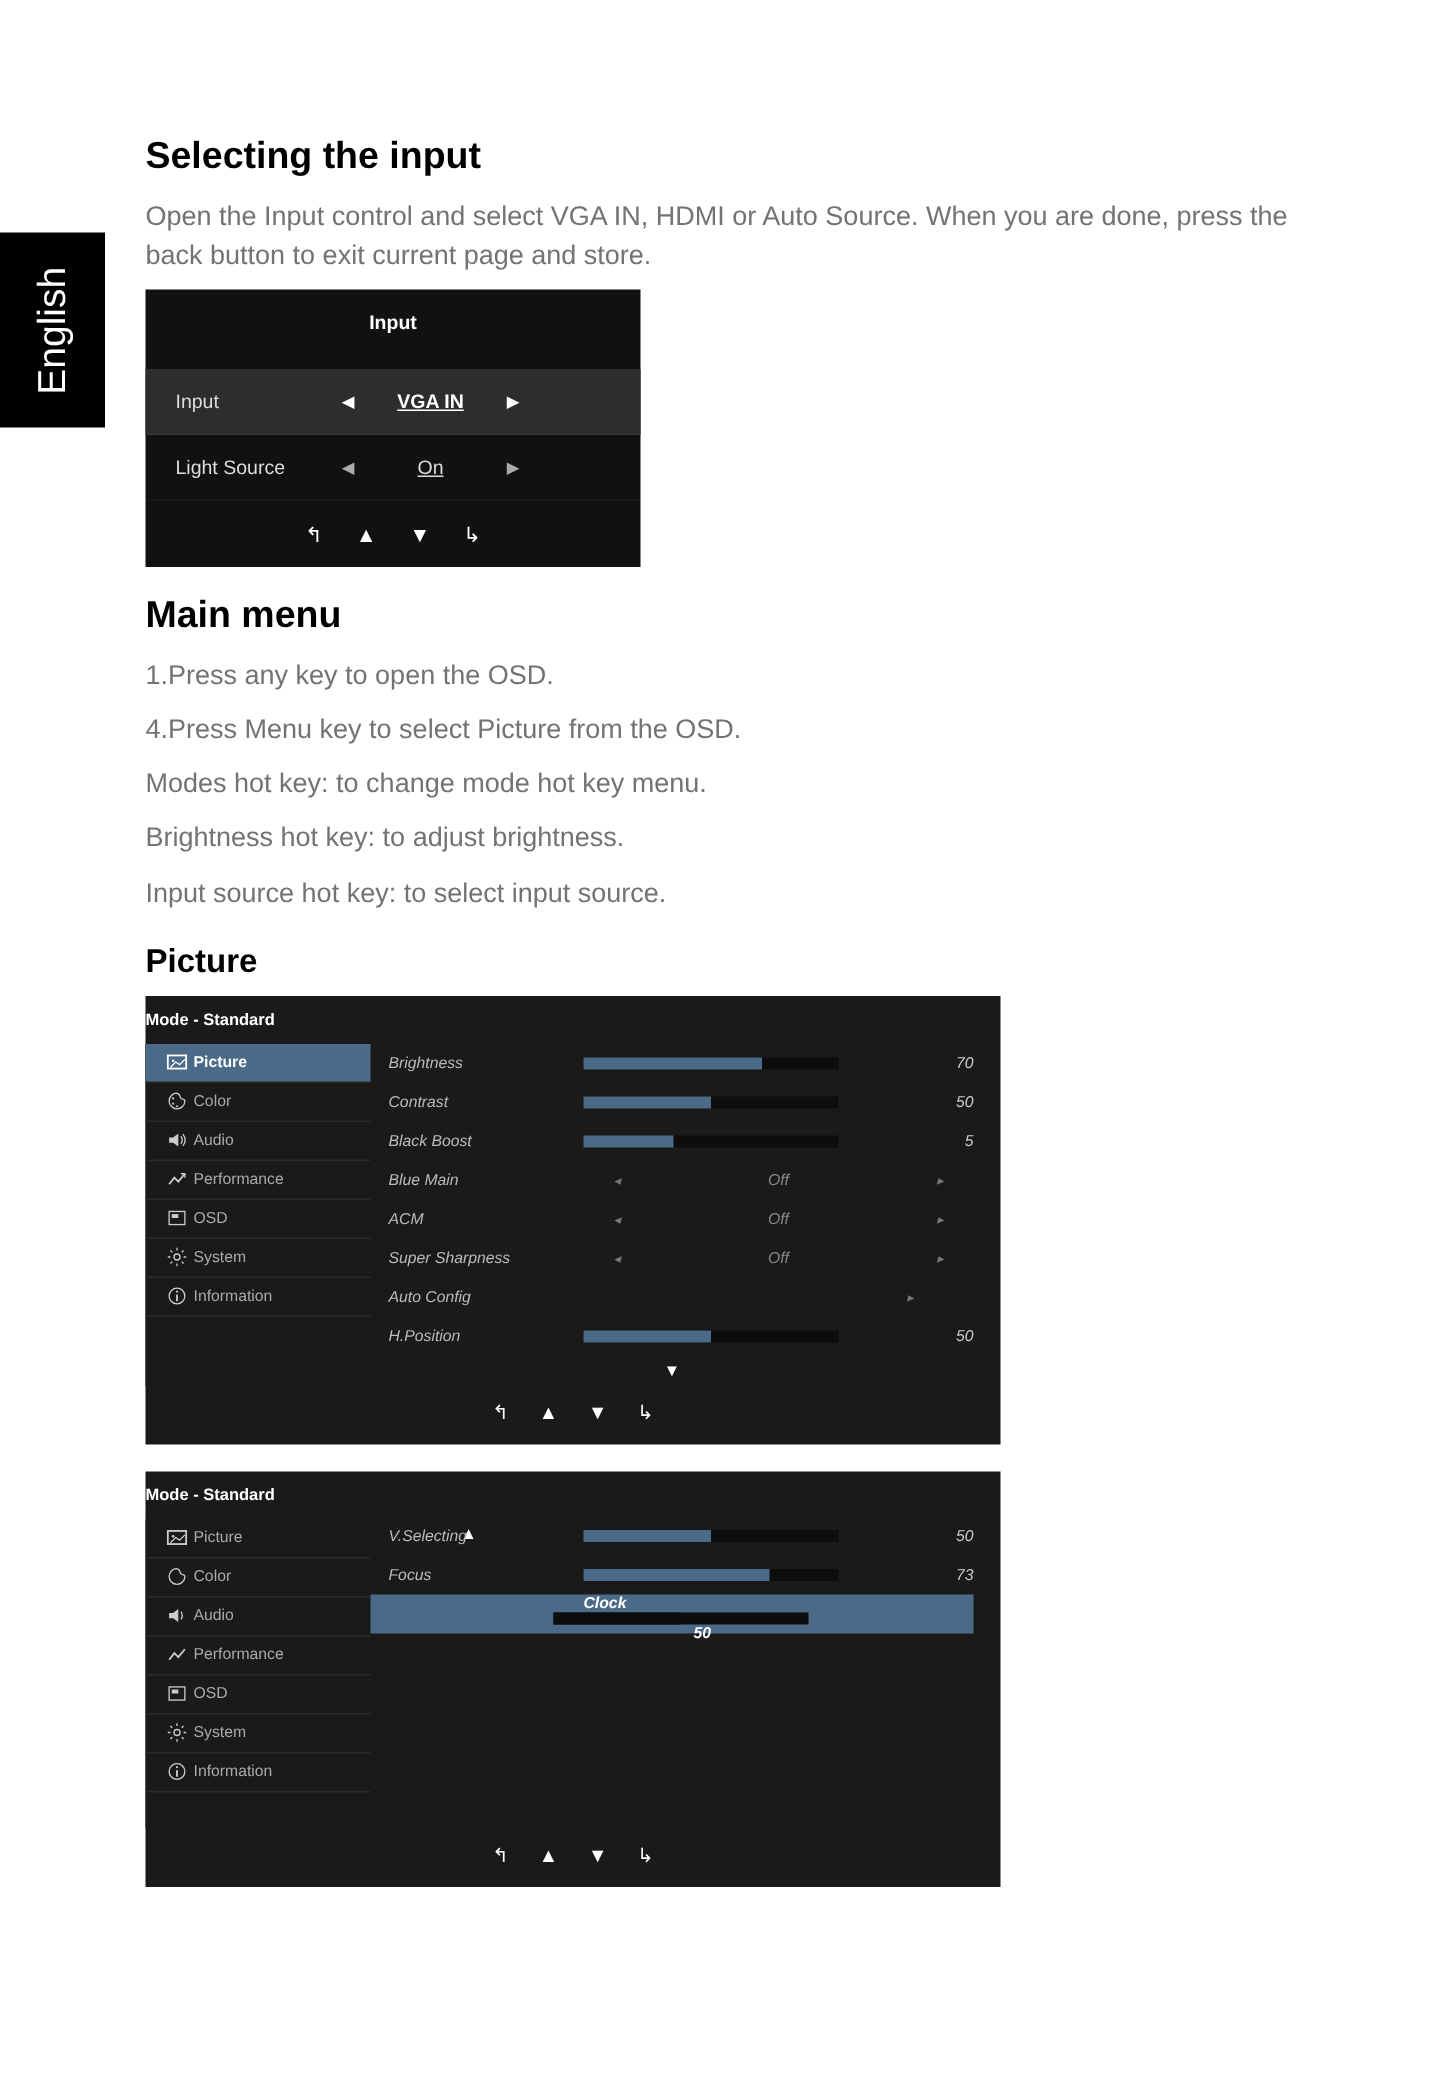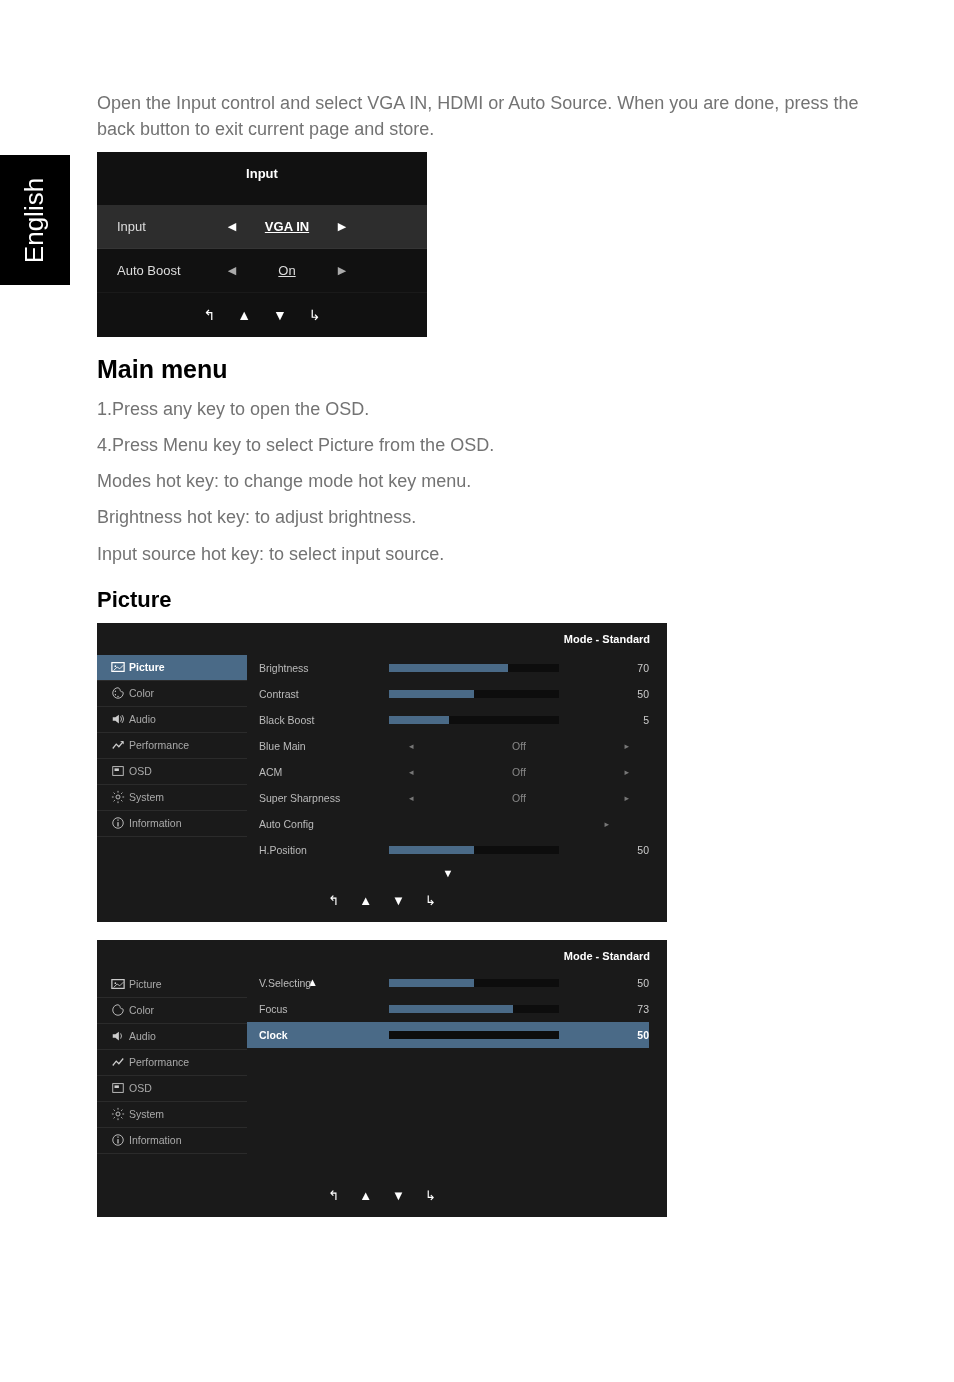--- a/index.html
+++ b/index.html
@@ -99,24 +99,24 @@
 
   
   .osd-panel {
     width: 570px;
     background: #1a1a1a;
     color: #b5b5b5;
     font-size: 11px;
     margin: 8px 0 18px 0;
   }
   .osd-panel .mode-title {
-    text-align: right;
+    text-align: left;
     font-weight: bold;
     color: #fff;
-    padding: 10px 17px;
+    padding: 10px 0;
     font-size: 11px;
   }
   .osd-body {
     display: flex;
   }
   .osd-side {
     width: 150px;
     background: #1a1a1a;
   }
   .osd-side .item {
@@ -145,25 +145,27 @@
     flex: 1;
     padding-right: 18px;
   }
   .osd-row {
     display: flex;
     align-items: center;
     height: 26px;
     padding-left: 12px;
     font-size: 10.5px;
     color: #bbb;
+    font-style: italic;
   }
   .osd-row.selected {
     background: #4a6a87;
     color: #fff;
     font-weight: bold;
+    flex-direction: column;
   }
   .osd-row .rlabel { width: 130px; }
   .osd-row .slider {
     flex: 1;
     display: flex;
     align-items: center;
   }
   .osd-row .slider .track {
     width: 170px;
     height: 8px;
@@ -211,32 +213,33 @@
 </style>
 </head>
 <body>
 
 <div class="language-tab">
   <span>English</span>
 </div>
 
 <div class="content">
 
+  <h2>Selecting the input</h2>
   <p class="body-text">Open the Input control and select VGA IN, HDMI or Auto Source. When you are done, press the back button to exit current page and store.</p>
 
   <div class="panel-input">
     <div class="title">Input</div>
     <div class="row sel">
       <div class="label">Input</div>
       <div class="arrow">◀</div>
       <div class="value">VGA IN</div>
       <div class="arrow">▶</div>
     </div>
     <div class="row">
-      <div class="label">Auto Boost</div>
+      <div class="label">Light Source</div>
       <div class="arrow">◀</div>
       <div class="value">On</div>
       <div class="arrow">▶</div>
     </div>
     <div class="nav-icons">
       <span>↰</span>
       <span>▲</span>
       <span>▼</span>
       <span>↳</span>
     </div>

